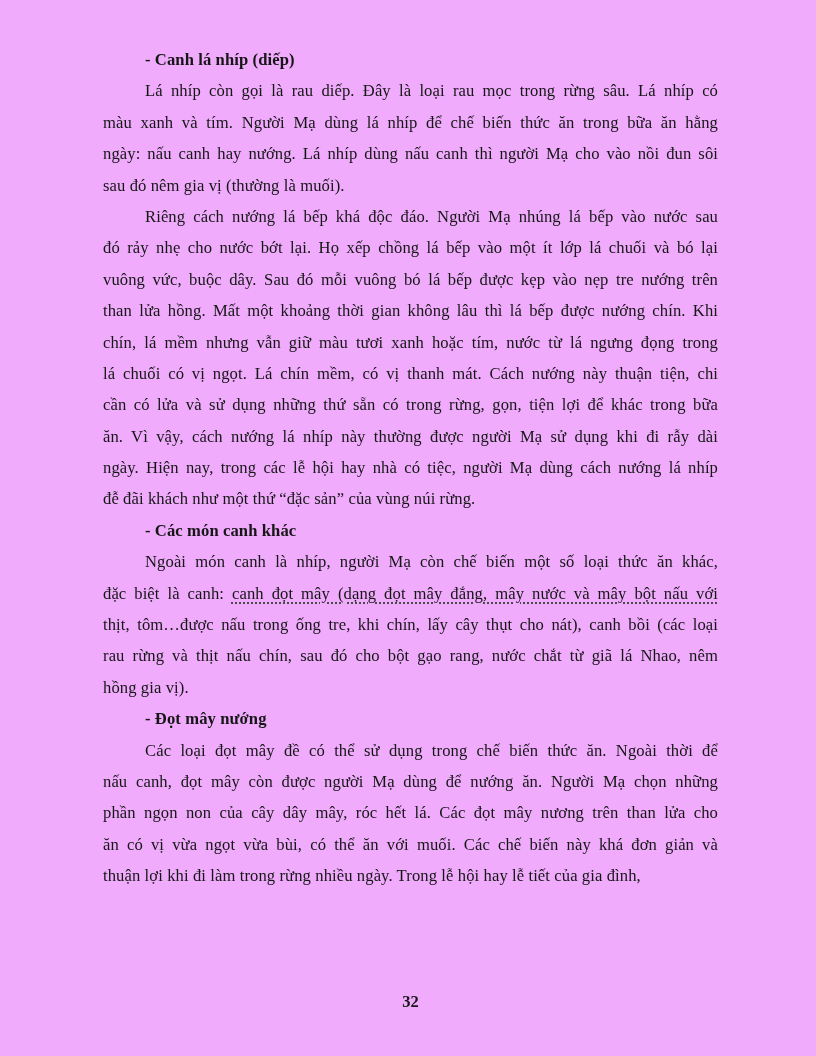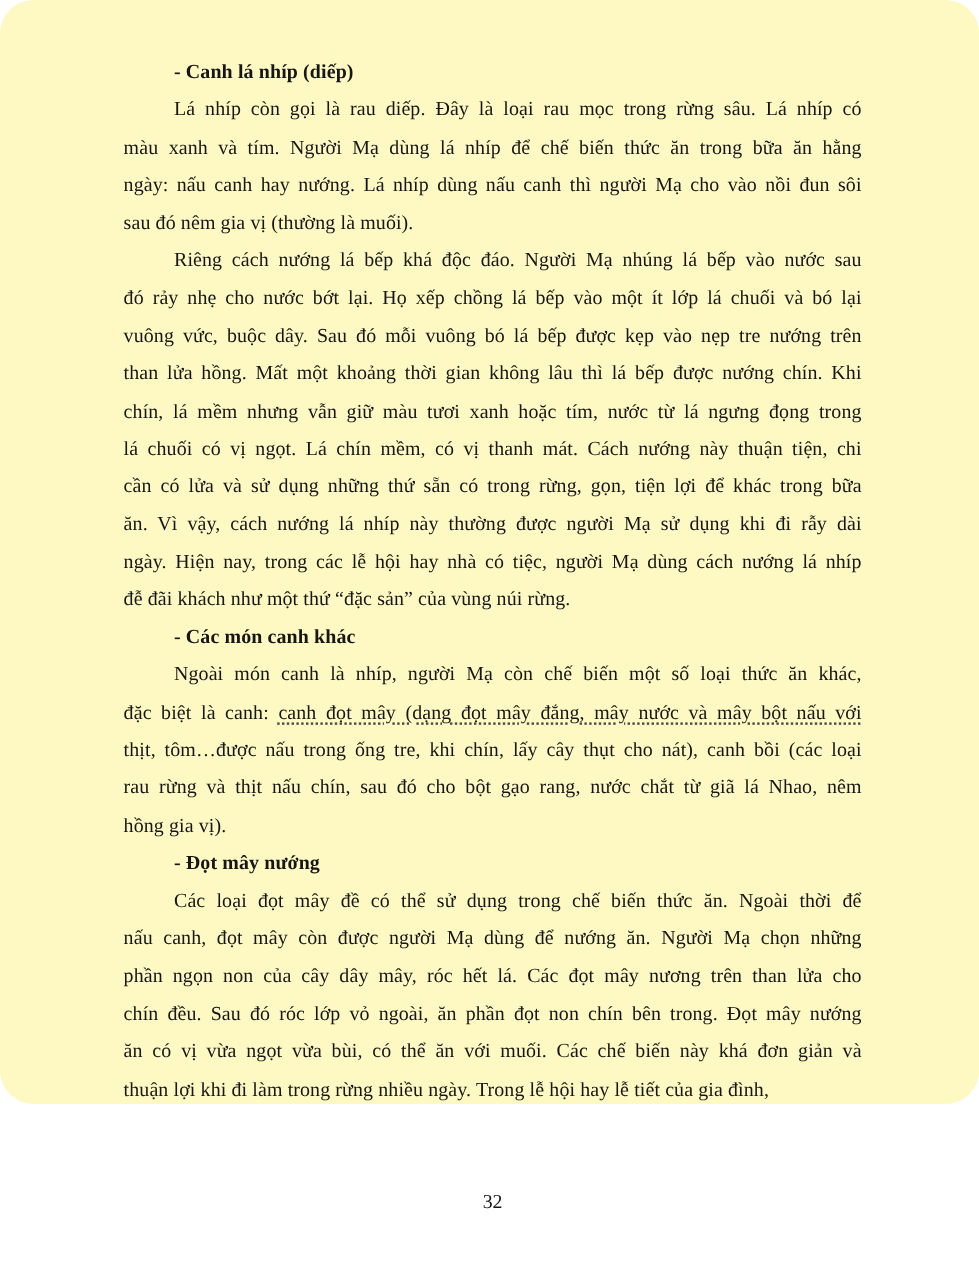--- a/index.html
+++ b/index.html
@@ -8,24 +8,23 @@
     width: 816px;
     height: 1056px;
     background: #ffffff;
     overflow: hidden;
     font-family: "Liberation Serif", "DejaVu Serif", serif;
   }
   .page {
     position: absolute;
     left: 0; top: 0;
     width: 816px;
-    height: 920px;
-    background: #fef9c3;
+    height: 1056px;
+    background: #f0abfc;
     color: #161616;
-    border-radius: 28px;
   }
   .text-block {
     position: absolute;
     left: 103px;
     top: 44px;
     width: 615px;
   }
   .line {
     font-size: 16.6px;
     line-height: 31.4px;
@@ -58,20 +57,21 @@
   }
   .page-number {
     position: absolute;
     top: 991px;
     left: 103px;
     width: 615px;
     text-align: center;
     font-size: 16.5px;
     line-height: 22px;
     color: #161616;
+    font-weight: bold;
   }
 </style>
 </head>
 <body>
 
 <div class="page">
   <div class="text-block" id="text-block">
       <div class="line heading">- Canh lá nhíp (diếp)</div>
       <div class="line indent">Lá nhíp còn gọi là rau diếp. Đây là loại rau mọc trong rừng sâu. Lá nhíp có</div>
       <div class="line">màu xanh và tím. Người Mạ dùng lá nhíp để chế biến thức ăn trong bữa ăn hằng</div>
@@ -90,18 +90,17 @@
       <div class="line heading">- Các món canh khác</div>
       <div class="line indent">Ngoài món canh là nhíp, người Mạ còn chế biến một số loại thức ăn khác,</div>
       <div class="line"><span>đặc biệt là canh: </span><span class="dotted-underline">canh đọt mây (dạng đọt mây đắng, mây nước và mây bột nấu với</span></div>
       <div class="line">thịt, tôm…được nấu trong ống tre, khi chín, lấy cây thụt cho nát), canh bồi (các loại</div>
       <div class="line">rau rừng và thịt nấu chín, sau đó cho bột gạo rang, nước chắt từ giã lá Nhao, nêm</div>
       <div class="line lastline">hồng gia vị).</div>
       <div class="line heading">- Đọt mây nướng</div>
       <div class="line indent">Các loại đọt mây đề có thể sử dụng trong chế biến thức ăn. Ngoài thời để</div>
       <div class="line">nấu canh, đọt mây còn được người Mạ dùng để nướng ăn. Người Mạ chọn những</div>
       <div class="line">phần ngọn non của cây dây mây, róc hết lá. Các đọt mây nương trên than lửa cho</div>
-      <div class="line">chín đều. Sau đó róc lớp vỏ ngoài, ăn phần đọt non chín bên trong. Đọt mây nướng</div>
       <div class="line">ăn có vị vừa ngọt vừa bùi, có thể ăn với muối. Các chế biến này khá đơn giản và</div>
       <div class="line lastline">thuận lợi khi đi làm trong rừng nhiều ngày. Trong lễ hội hay lễ tiết của gia đình,</div>
     </div>
   <div class="page-number">32</div>
 </div>
 
 </body></html>

